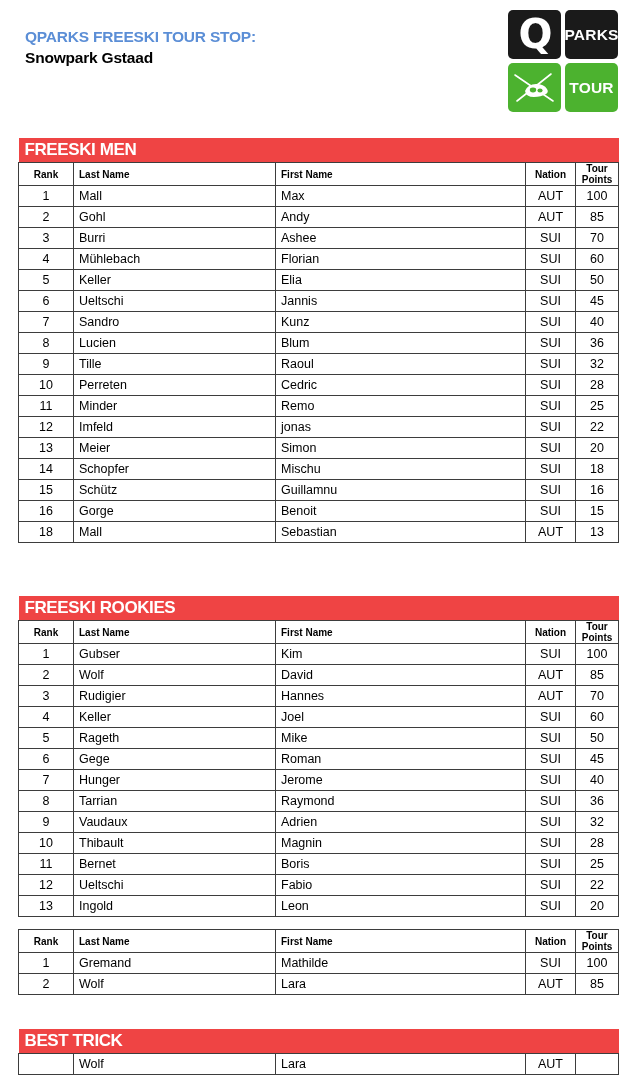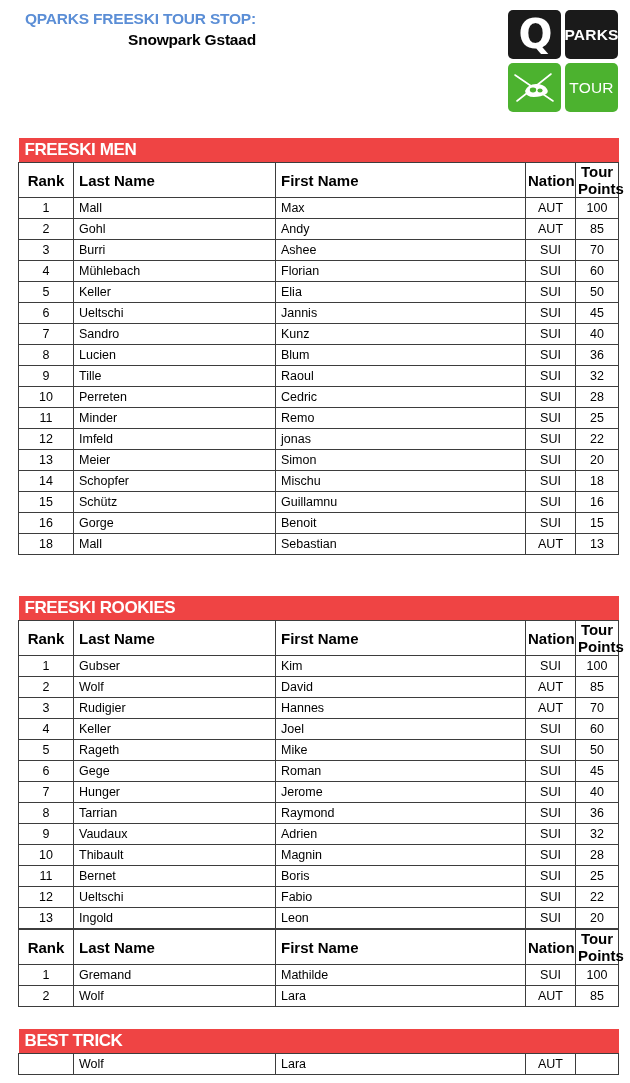--- a/index.html
+++ b/index.html
@@ -18,22 +18,21 @@
 
   
   .page-header {
     position: relative;
     height: 125px;
     padding: 0;
   }
   .title-block {
     position: absolute;
     left: 25px;
-    top: 8px;
-    text-align: right;
+    top: 26px;
   }
   .tour-stop-line {
     color: #5B8ED6;
     font-size: 15.5px;
     font-weight: bold;
     letter-spacing: -0.2px;
     line-height: 21px;
     white-space: nowrap;
   }
   .event-line {
@@ -86,21 +85,21 @@
   }
   .logo-parks {
     color: #ffffff;
     font-size: 15.5px;
     font-weight: bold;
     letter-spacing: 0.2px;
   }
   .logo-tour {
     color: #ffffff;
     font-size: 15.5px;
-    font-weight: normal;
+    font-weight: bold;
     letter-spacing: 0.2px;
   }
   .logo-skier svg { display: block; }
 
   
   .results-table {
     position: absolute;
     left: 18px;
     width: 600px;
     border-collapse: collapse;
@@ -120,21 +119,21 @@
     font-weight: bold;
     letter-spacing: -0.4px;
     padding: 2px 0 2px 6px;
     height: 17px;
     border: none;
   }
   .cat-band td.blank { padding: 0; }
 
   .results-table th {
     border: 1px solid #3d3d3d;
-    font-size: 15px;
+    font-size: 10px;
     font-weight: bold;
     height: 19px;
     padding: 0 5px;
     background: #ffffff;
     text-align: left;
   }
   .results-table th.ctr { text-align: center; padding: 0 2px; }
 
   .results-table td.cell {
     border: 1px solid #3d3d3d;

